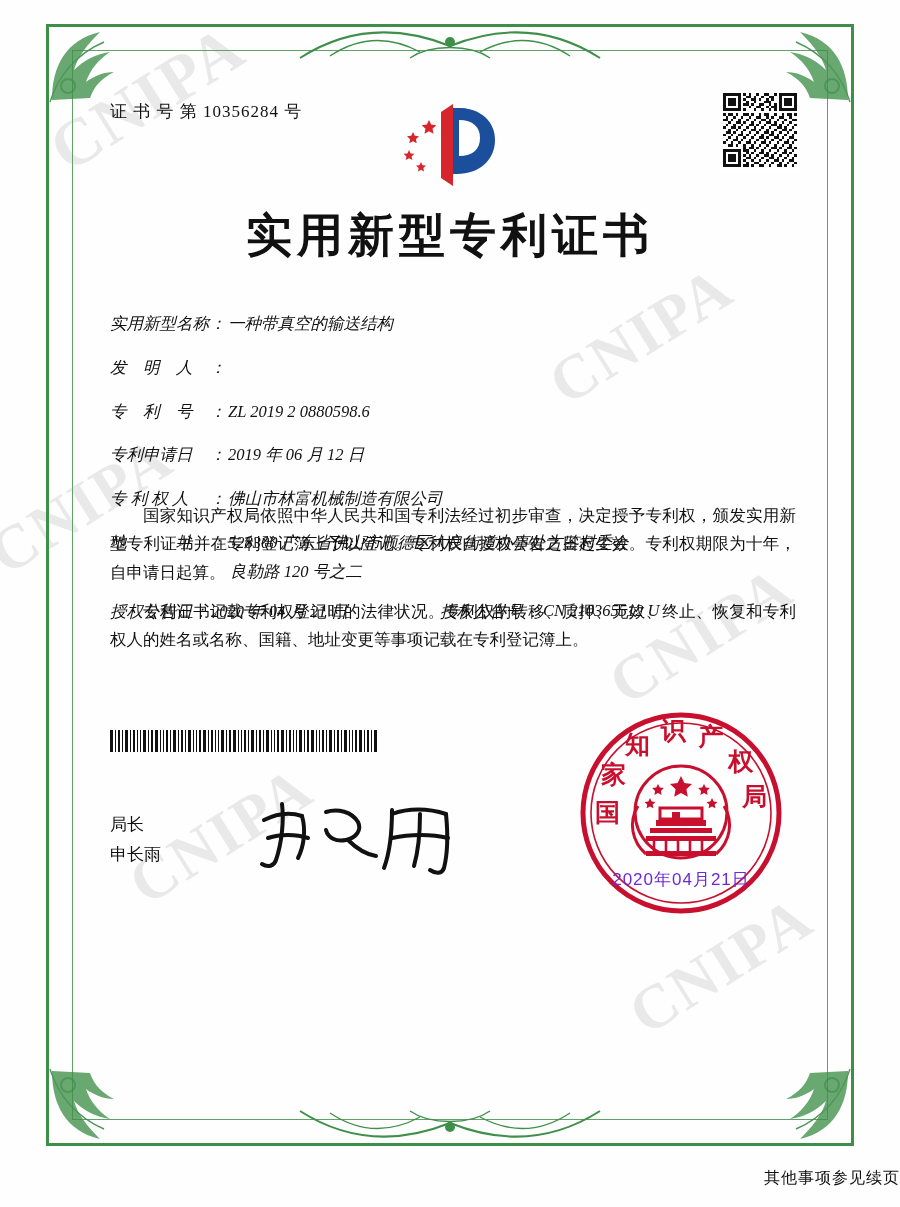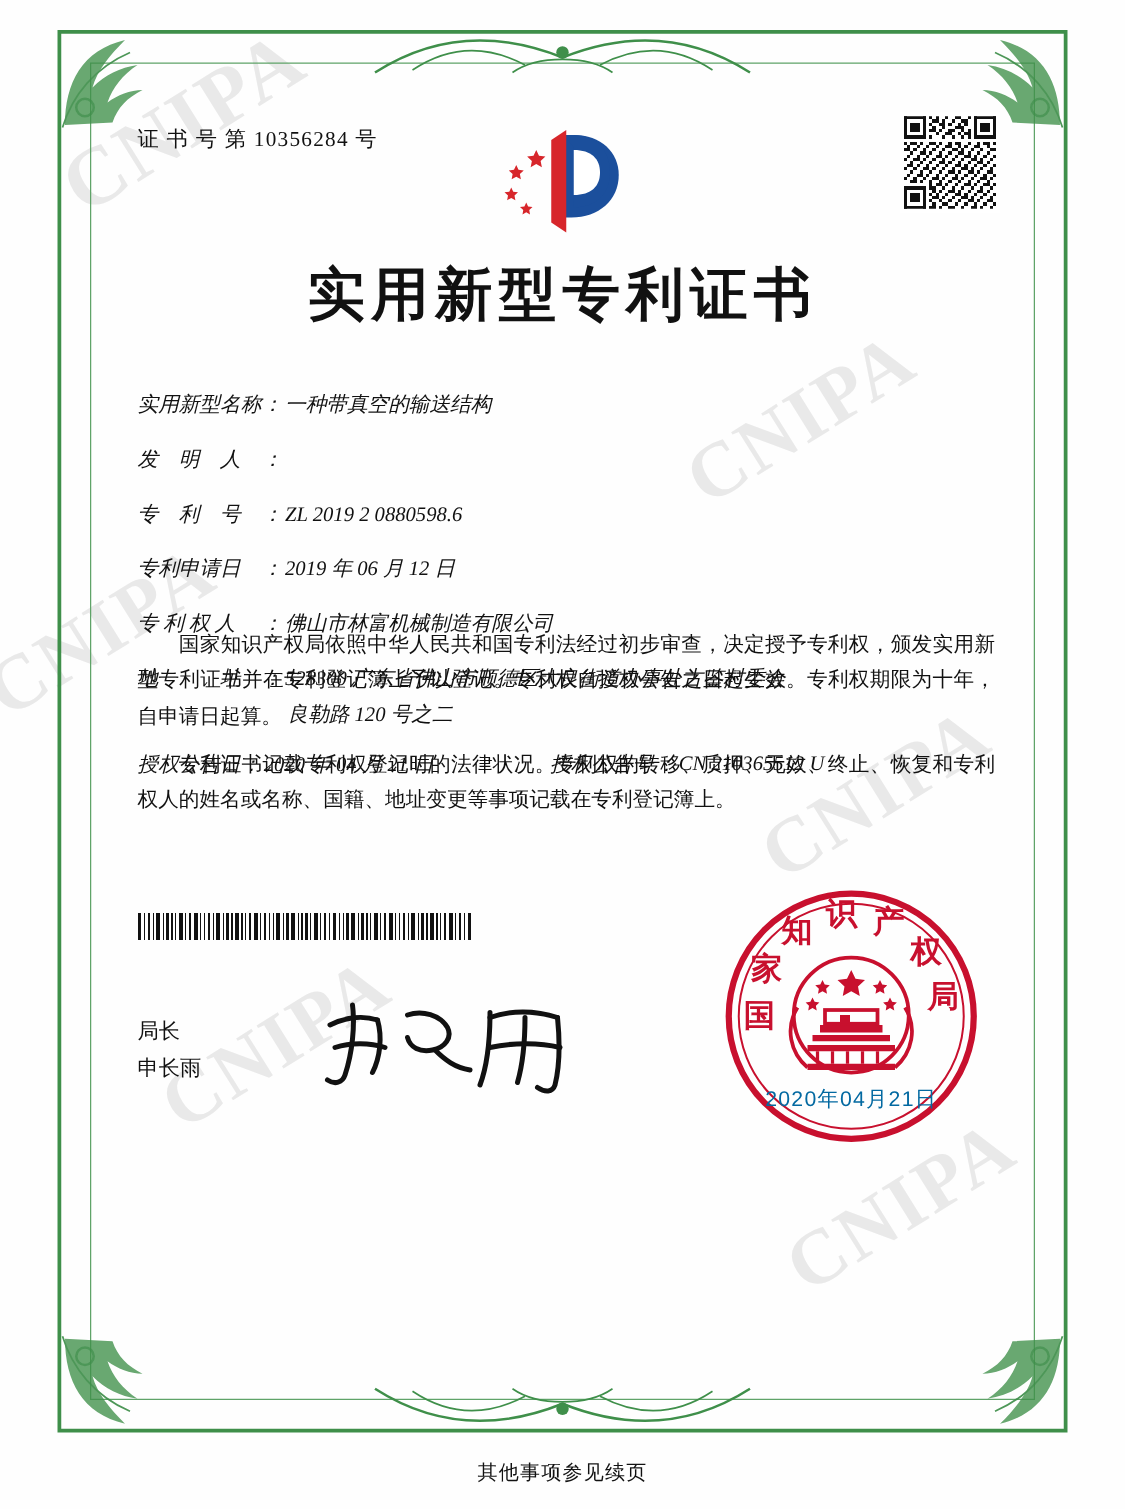--- a/index.html
+++ b/index.html
@@ -194,39 +194,39 @@
     right: 42px; top: 658px;
     width: 210px; height: 210px;
   }
   .seal svg { width:100%; height:100%; display:block; }
   .seal-date {
     position: absolute;
     right: 52px; top: 818px;
     width: 190px;
     text-align: center;
     font-size: 17px;
-    color: #0369a1;
+    color: #6d28d9;
     letter-spacing: 1px;
     font-family: "Liberation Sans", sans-serif;
   }
 
   .page-num {
     position: absolute;
     left: 0; right: 0;
     bottom: 22px;
     text-align: center;
     font-size: 16px;
     color: #111;
   }
 
   .footnote {
     position: absolute;
     left: 0; right: 0;
     bottom: 18px;
-    text-align: center;
+    text-align: right;
     font-size: 16px;
     color: #111;
     letter-spacing: 1px;
   }
 </style>
 </head>
 <body>
 
 <div class="page">
 

